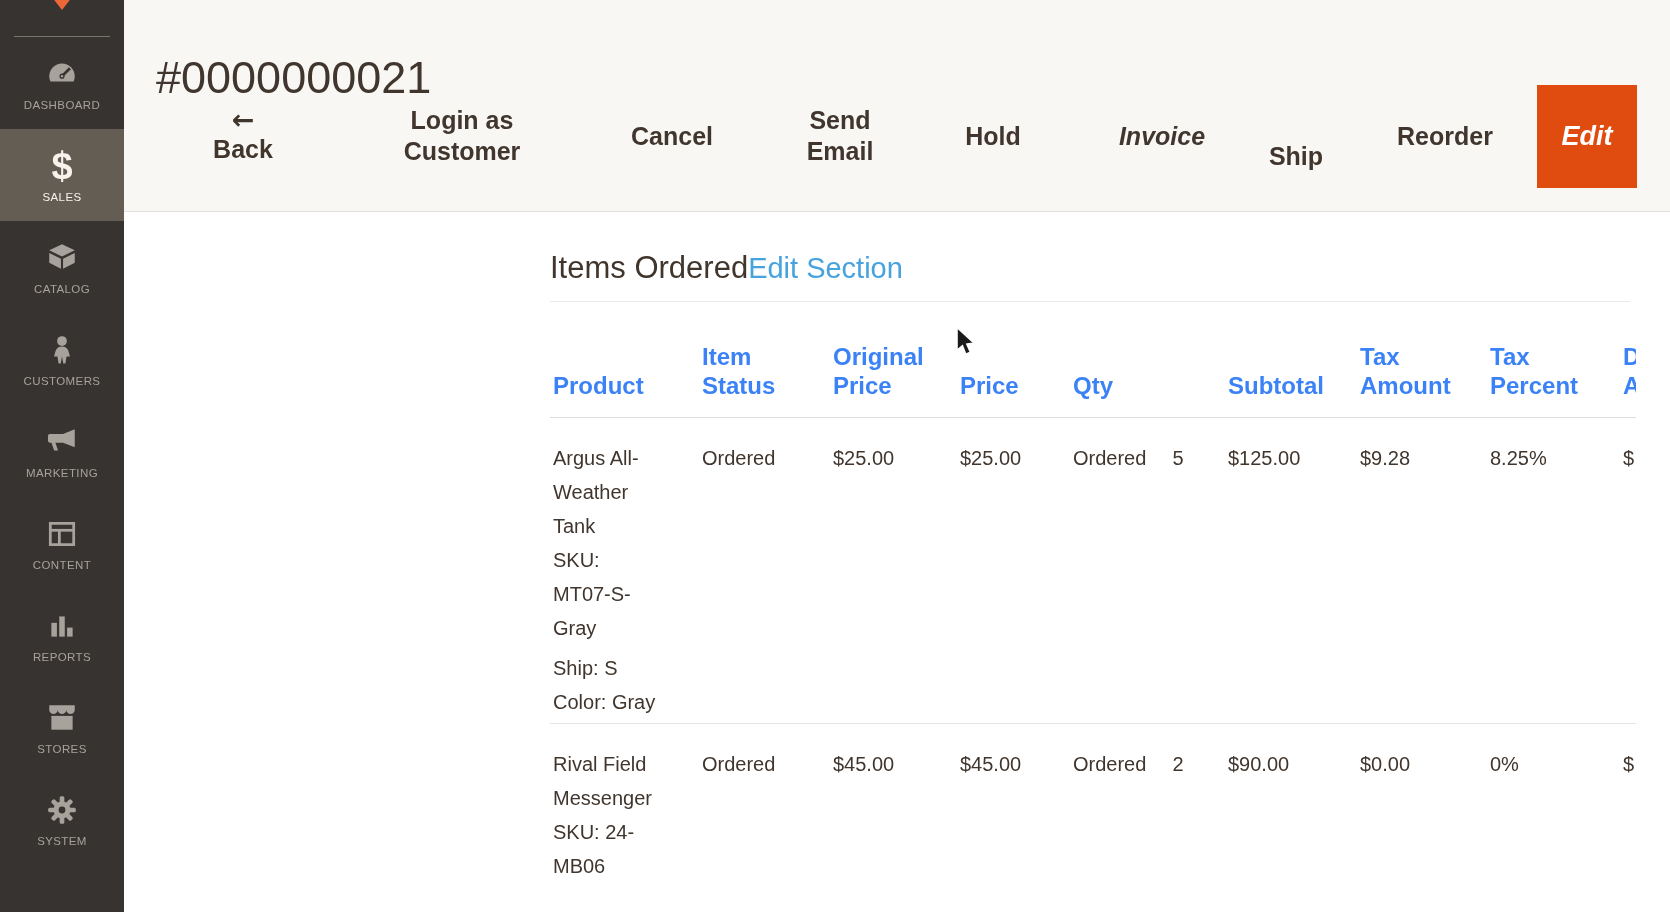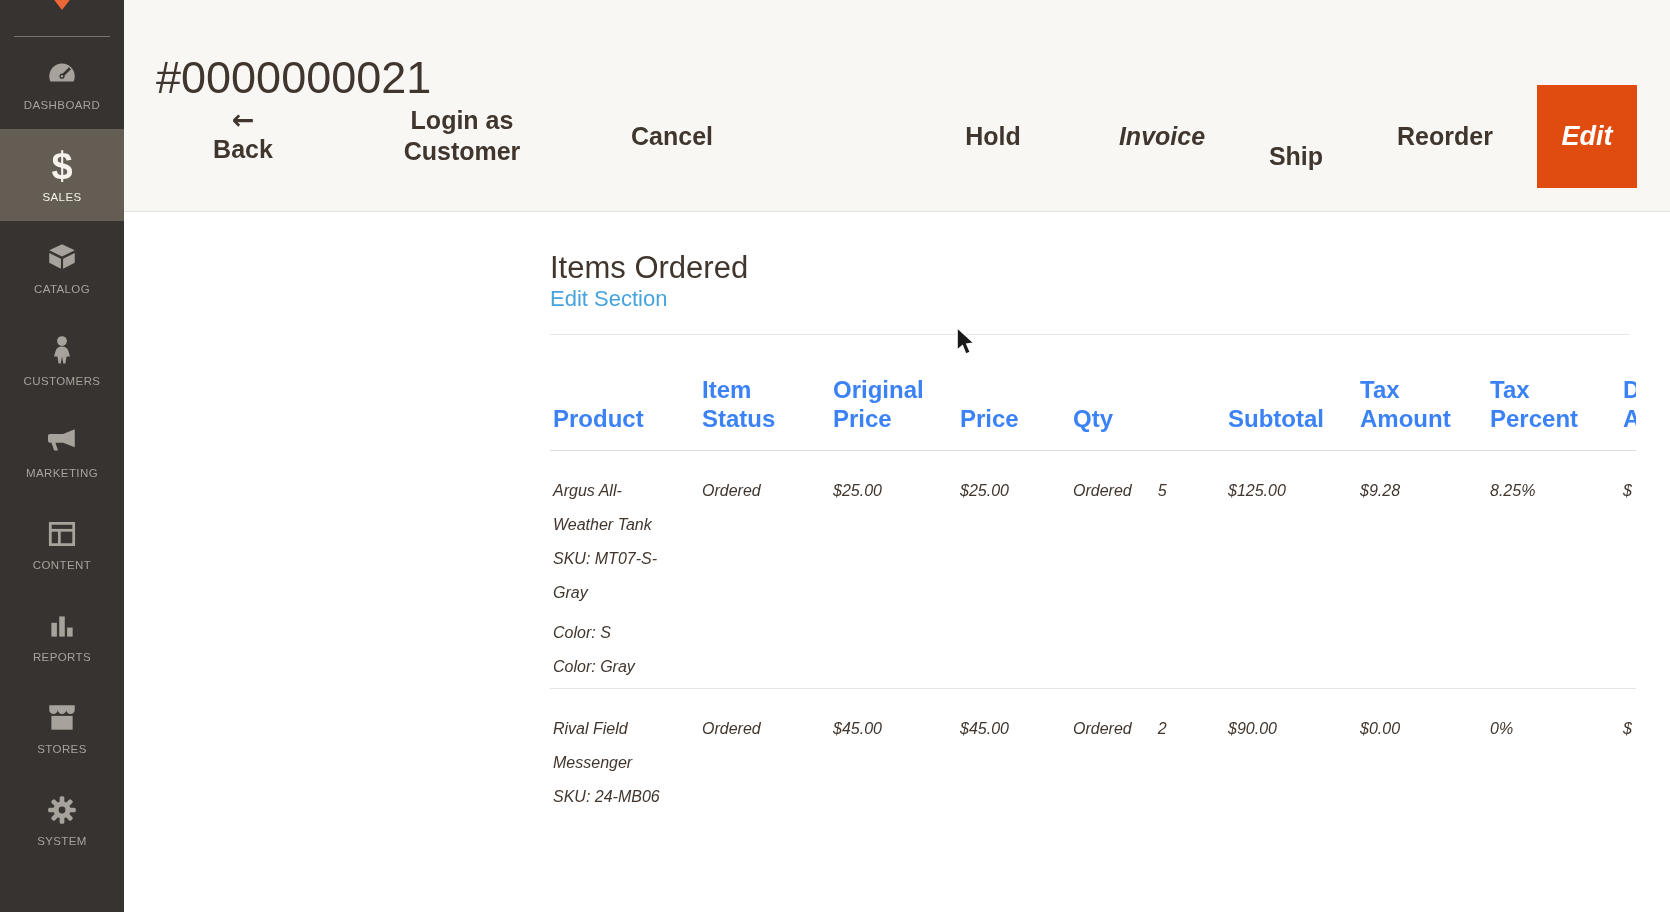--- a/index.html
+++ b/index.html
@@ -33,29 +33,29 @@
   .btn-hold{left:869px;}
   .btn-invoice{left:1038px;font-style:italic;}
   .btn-ship{left:1172px;margin-top:20px;}
   .btn-reorder{left:1321px;}
   .btn-edit{position:absolute;left:1413px;top:85px;width:100px;height:103px;background:#e04b10;
     color:#fff;font-size:27px;font-weight:600;display:flex;align-items:center;justify-content:center;
     cursor:pointer;border:none;font-style:italic;}
   
   .content{position:absolute;top:212px;left:0;right:0;bottom:0;background:#fff;}
   .order-section{position:absolute;left:426px;top:0;width:1086px;}
-  .section-head{display:flex;align-items:flex-start;margin:38px 0 0 0;padding-bottom:22px;
-    border-bottom:1px solid #e8e8e8;width:1080px;flex-direction:column;}
+  .section-head{display:flex;align-items:center;margin:38px 0 0 0;padding-bottom:15px;
+    border-bottom:1px solid #e8e8e8;width:1080px;}
   .section-title{font-size:31px;font-weight:400;color:#41362d;margin:0;}
-  .edit-section-link{font-size:22px;color:#47a3de;text-decoration:none;cursor:pointer;}
+  .edit-section-link{font-size:29px;color:#47a3de;text-decoration:none;cursor:pointer;}
   .table-wrap{width:1086px;overflow:hidden;}
   table.items{table-layout:fixed;border-collapse:collapse;width:1210px;}
   .items th{vertical-align:bottom;text-align:left;font-size:24px;font-weight:700;color:#3b82f6;
     padding:40px 17px 17px 3px;line-height:29px;border-bottom:1px solid #dcdcdc;}
-  .items td{vertical-align:top;font-size:16px;color:#41362e;padding:23px 17px 4px 3px;line-height:34px;font-style:italic;}
+  .items td{vertical-align:top;font-size:20px;color:#41362e;padding:23px 17px 4px 3px;line-height:34px;}
   .items th:first-child,.items td:first-child{padding-right:37px;}
   .items tbody tr{border-bottom:1px solid #e5e5e5;}
   .items tbody tr:last-child{border-bottom:none;}
   .opt-block{margin-top:6px;}
   .qty-num{margin-left:26px;}
   
   .cursor{position:absolute;left:955px;top:326px;z-index:20;pointer-events:none;}
 </style>
 </head>
 <body>
@@ -167,20 +167,21 @@
 
   <div class="page-header">
     <h1 class="page-title">#0000000021</h1>
 
     <div class="action-btn btn-back">
       <span class="back-arrow">←</span>
       <span>Back</span>
     </div>
     <div class="action-btn btn-login">Login as Customer</div>
     <div class="action-btn btn-cancel">Cancel</div>
+    <div class="action-btn btn-send">Send Email</div>
     <div class="action-btn btn-hold">Hold</div>
     <div class="action-btn btn-invoice">Invoice</div>
     <div class="action-btn btn-ship">Ship</div>
     <div class="action-btn btn-reorder">Reorder</div>
     <button class="btn-edit">Edit</button>
   </div>
 
   <div class="content">
     <div class="order-section">
       <div class="section-head">
@@ -213,21 +214,21 @@
               <th>Tax Percent</th>
               <th>Discount Amount</th>
             </tr>
           </thead>
           <tbody>
             <tr>
               <td>
                 <div>Argus All-Weather Tank</div>
                 <div>SKU: MT07-S-Gray</div>
                 <div class="opt-block">
-                  <div>Color: S</div>
+                  <div>Ship: S</div>
                   <div>Color: Gray</div>
                 </div>
               </td>
               <td>Ordered</td>
               <td>$25.00</td>
               <td>$25.00</td>
               <td>
                 <span>Ordered</span><span class="qty-num">5</span>
               </td>
               <td>$125.00</td>

